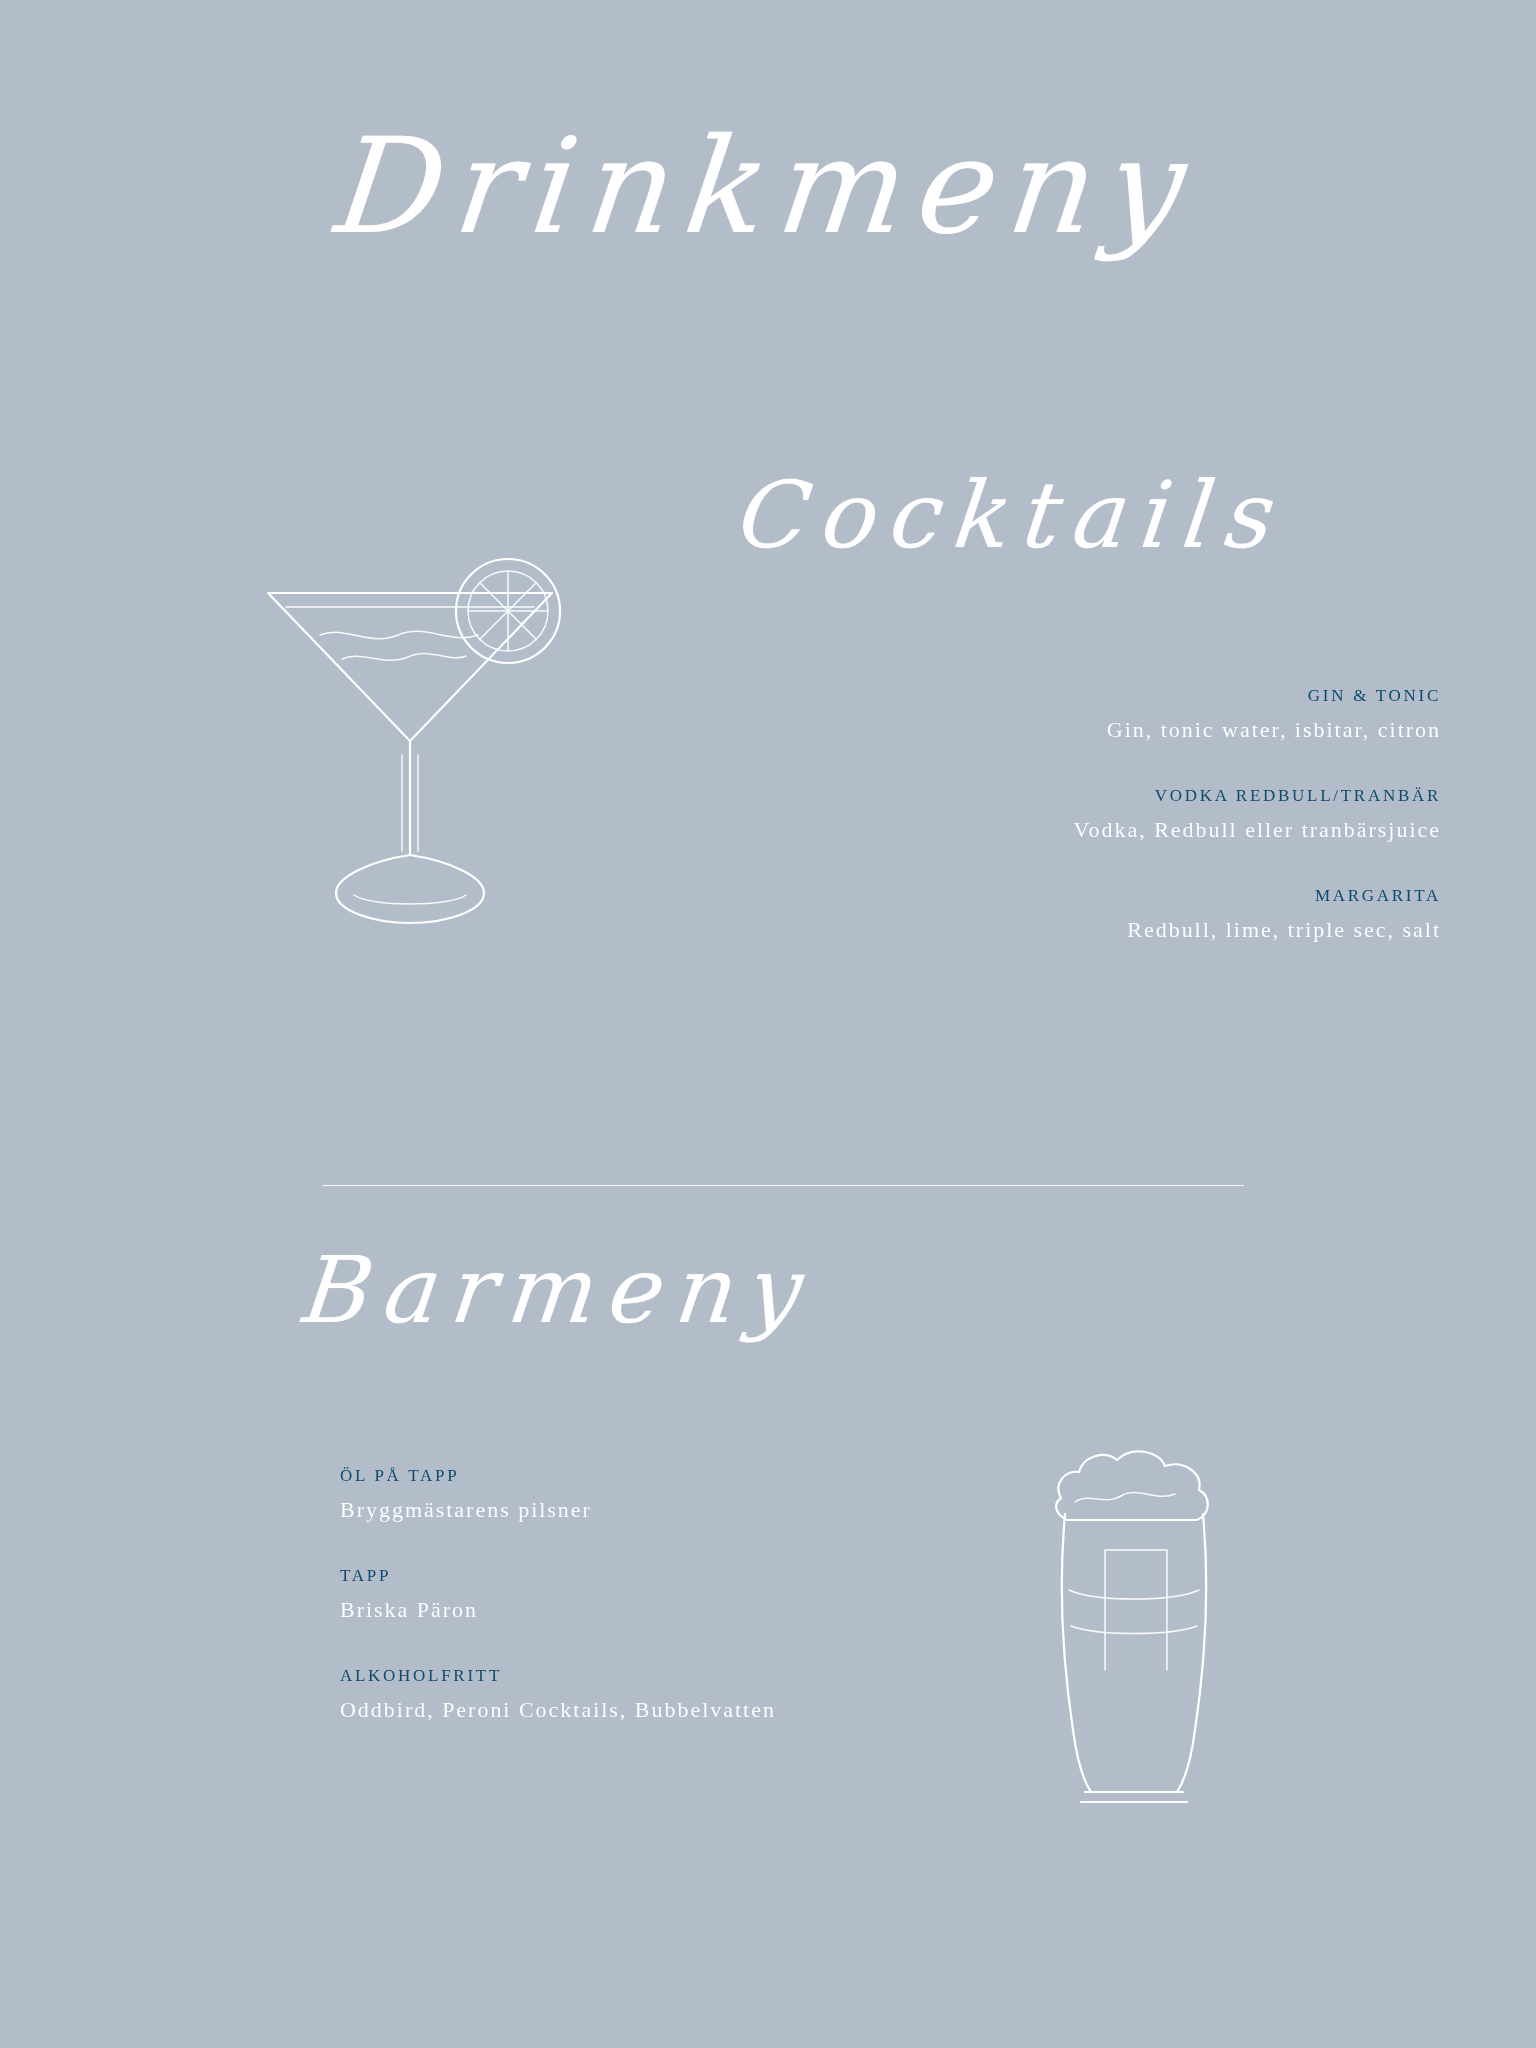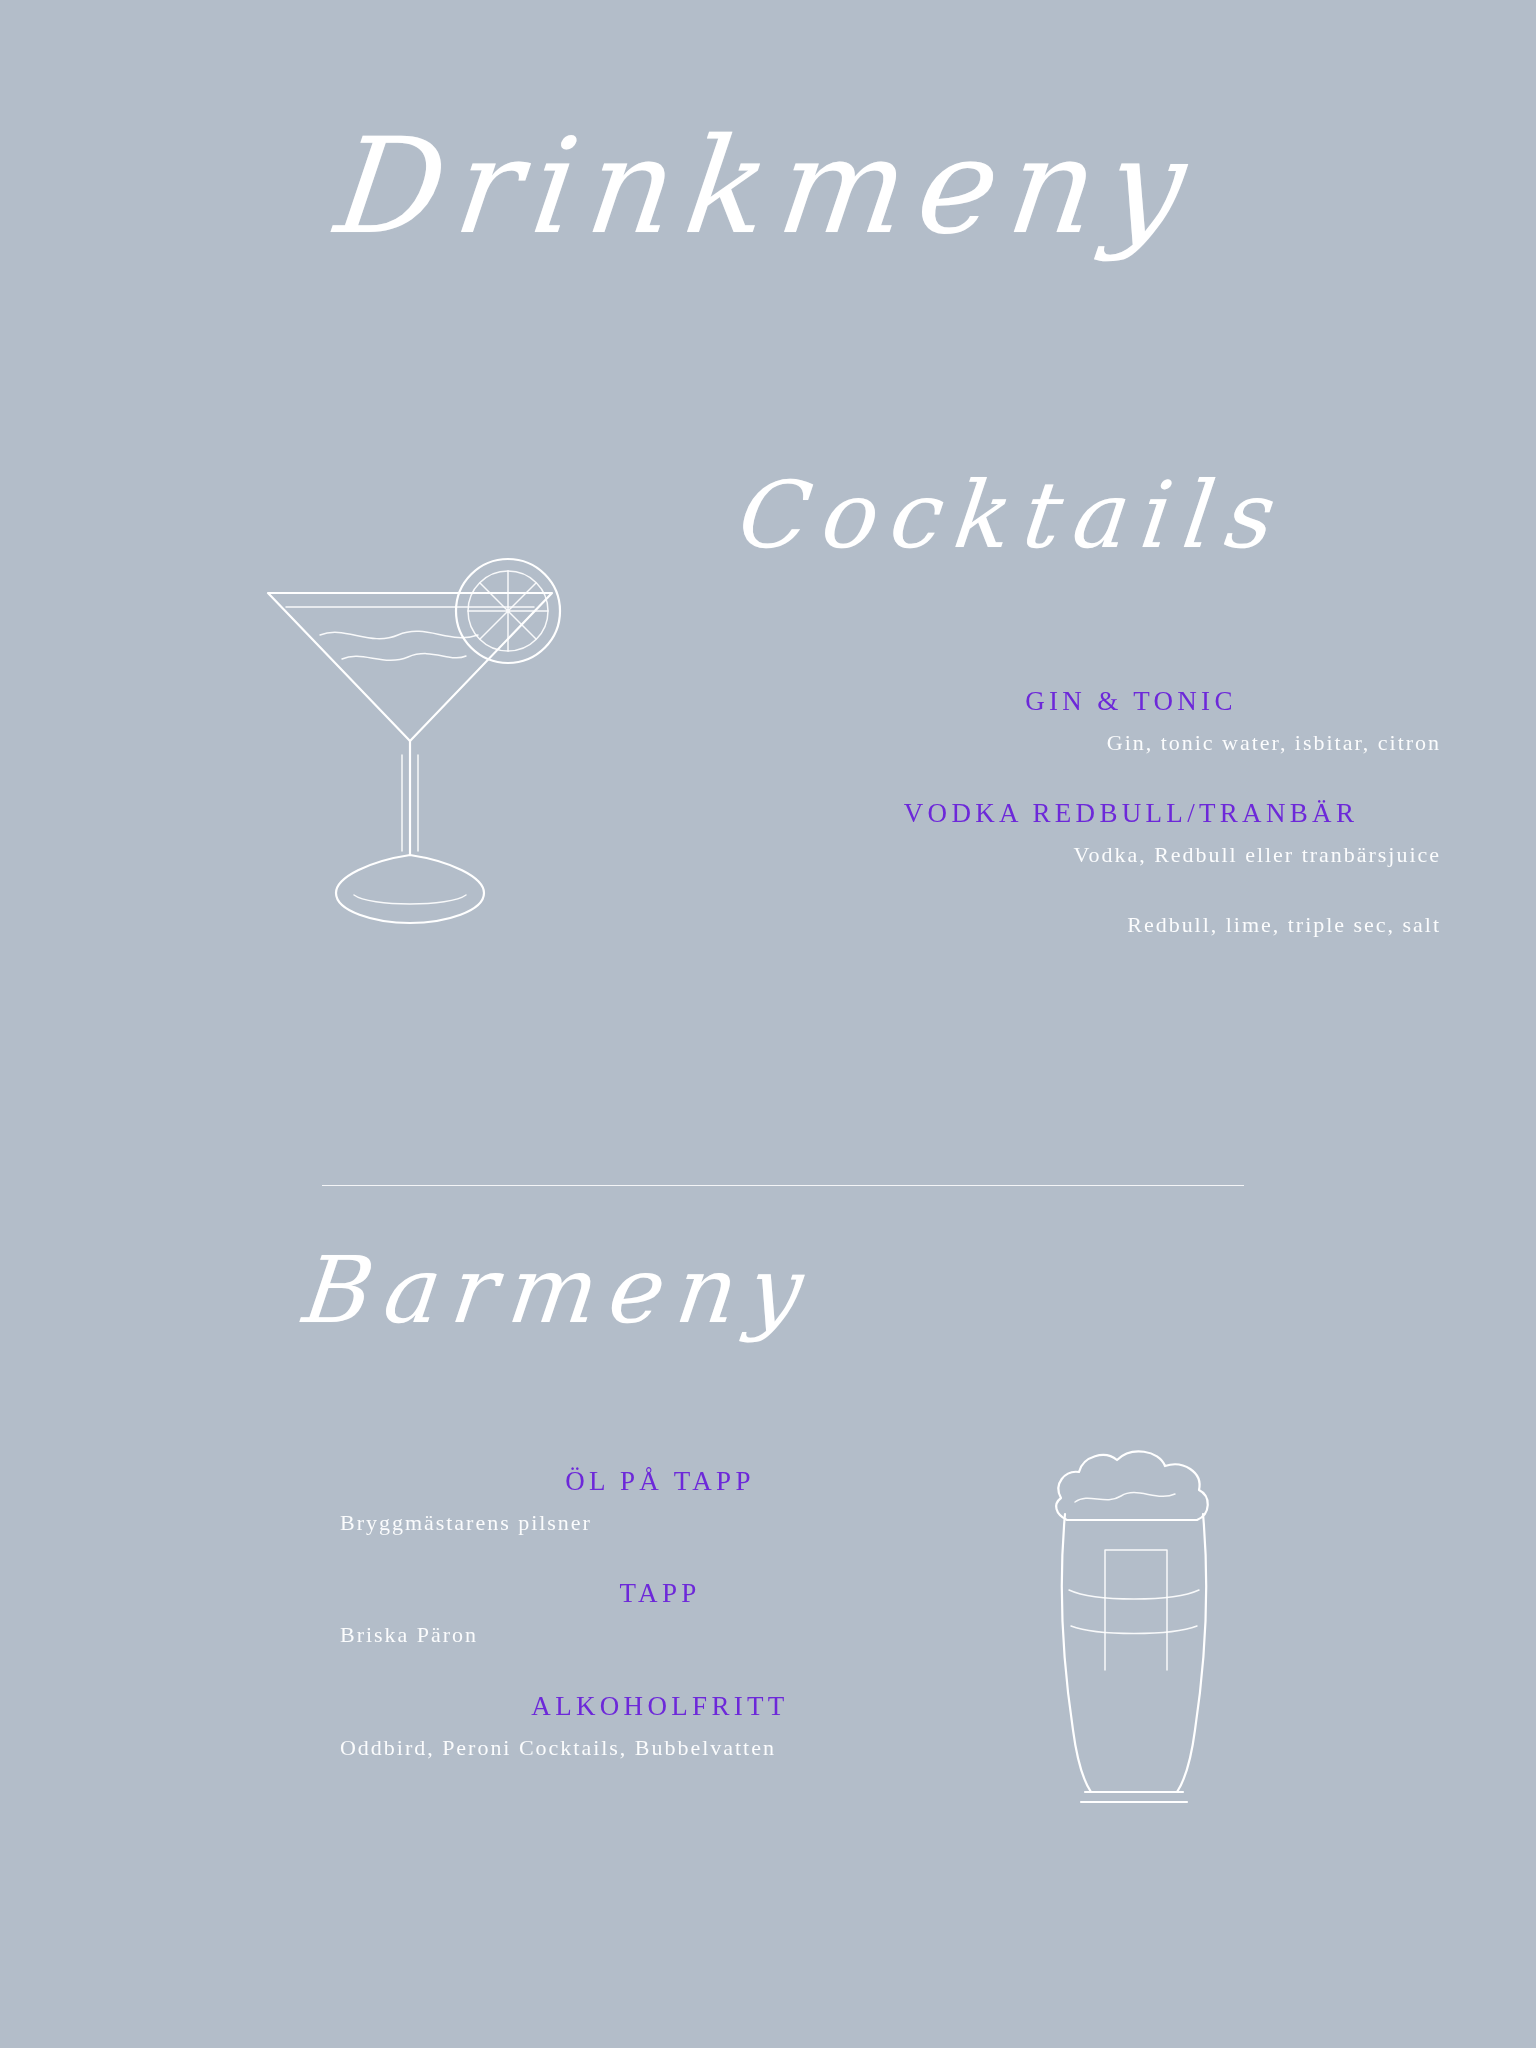--- a/index.html
+++ b/index.html
@@ -60,25 +60,24 @@
     top: 1245px;
     font-size: 92px;
     letter-spacing: 0.14em;
     transform: skewX(-8deg);
   }
 
   
   .item-name {
     font-family: "Liberation Serif", serif;
     font-weight: 400;
-    font-size: 27px;
+    font-size: 17px;
     letter-spacing: 0.16em;
-    color: #6d28d9;
+    color: #0c4a6e;
     line-height: 1.25;
-    text-align: center;
   }
   .item-desc {
     font-family: "Liberation Serif", serif;
     font-size: 22px;
     letter-spacing: 0.09em;
     color: #fbfcfd;
     line-height: 1.35;
     margin-top: 9px;
   }
   .item {
@@ -180,20 +179,21 @@
   <div id="cocktail-list">
     <div class="item">
       <div class="item-name">GIN &amp; TONIC</div>
       <div class="item-desc">Gin, tonic water, isbitar, citron</div>
     </div>
     <div class="item">
       <div class="item-name">VODKA REDBULL/TRANBÄR</div>
       <div class="item-desc">Vodka, Redbull eller tranbärsjuice</div>
     </div>
     <div class="item">
+      <div class="item-name">MARGARITA</div>
       <div class="item-desc">Redbull, lime, triple sec, salt</div>
     </div>
   </div>
 
   <div id="divider"></div>
 
   <div class="script" id="barmeny-title">Barmeny</div>
 
   <div id="bar-list">
     <div class="item">

